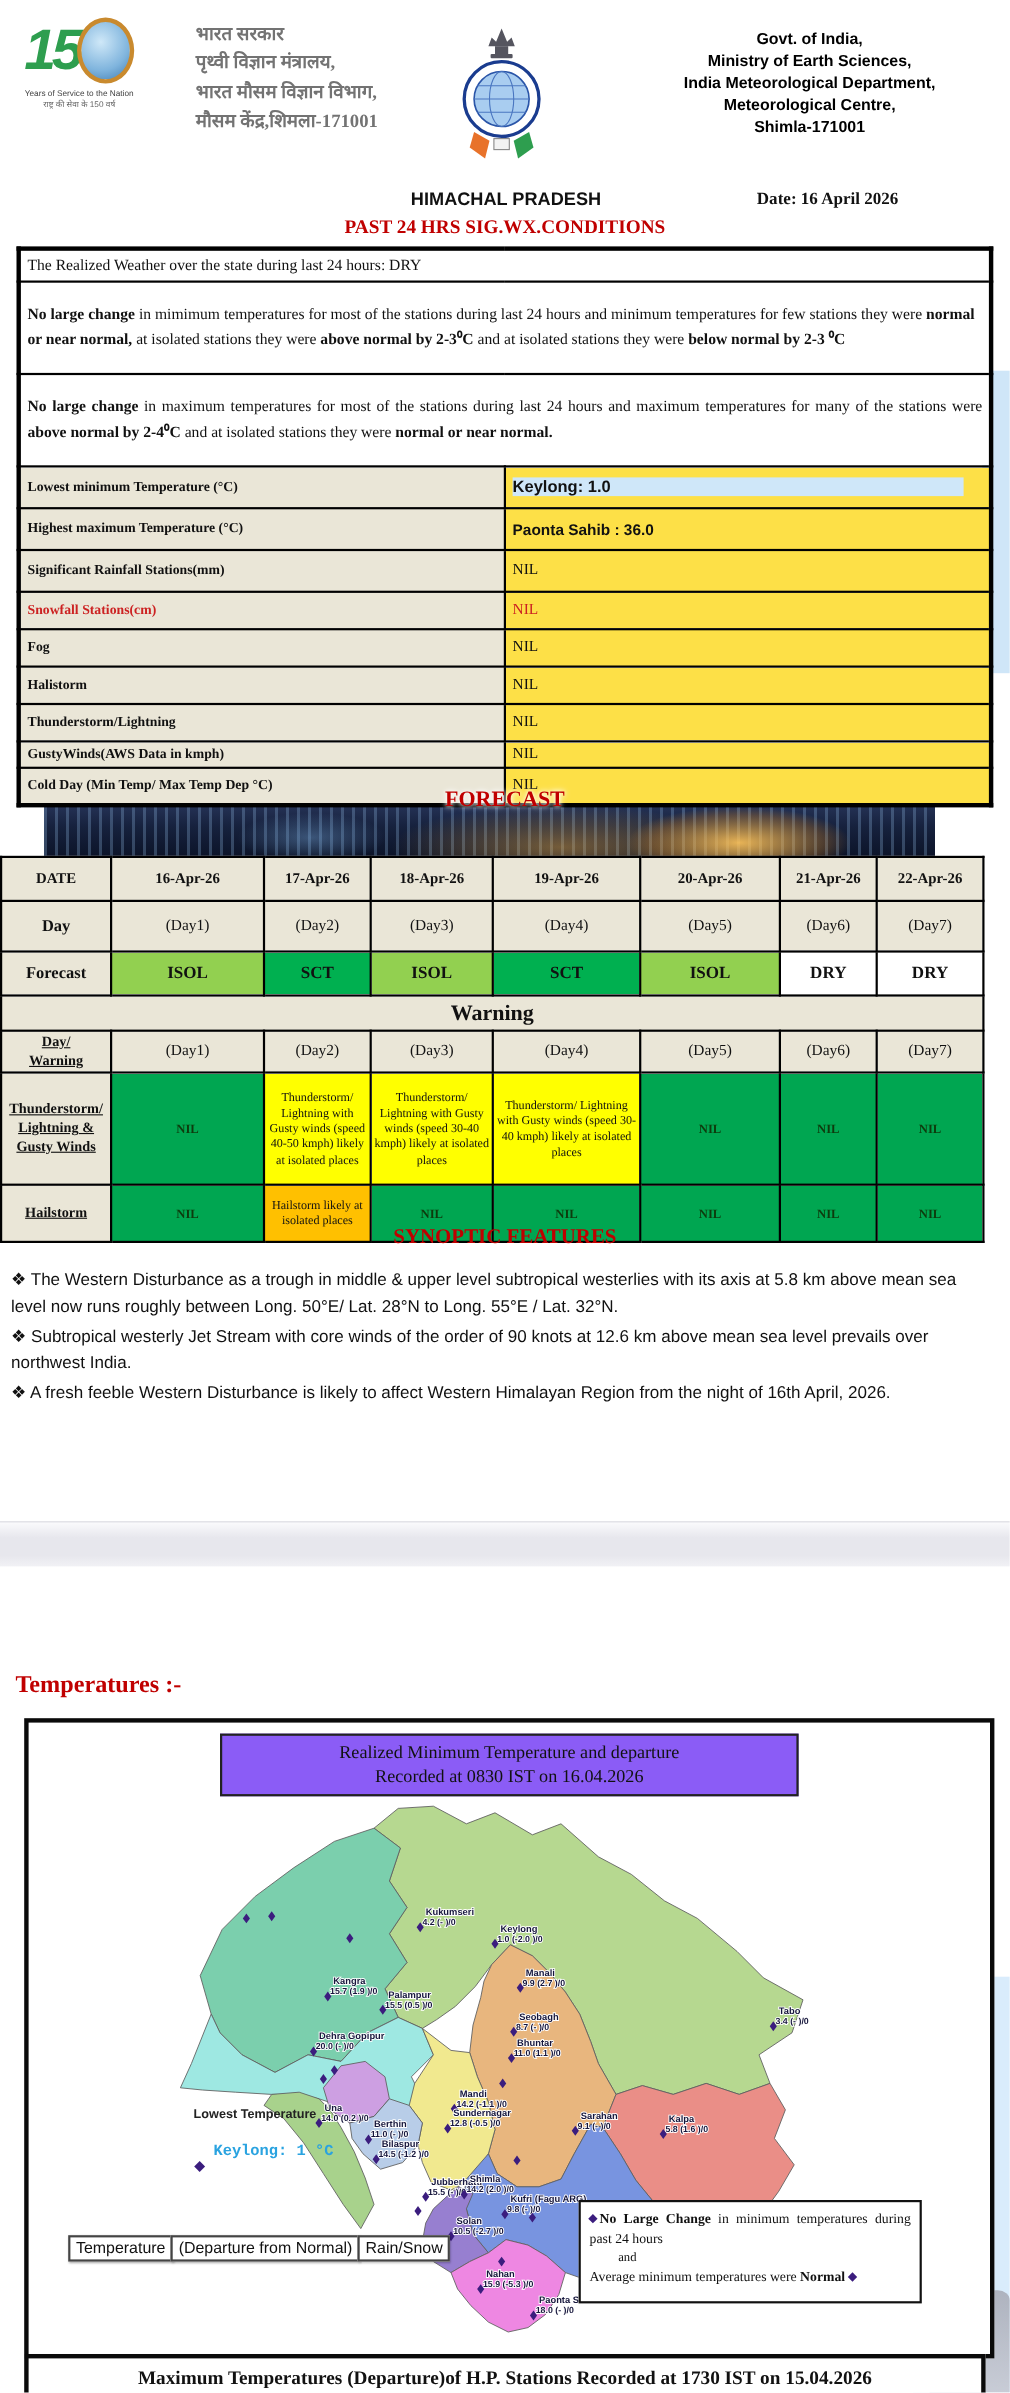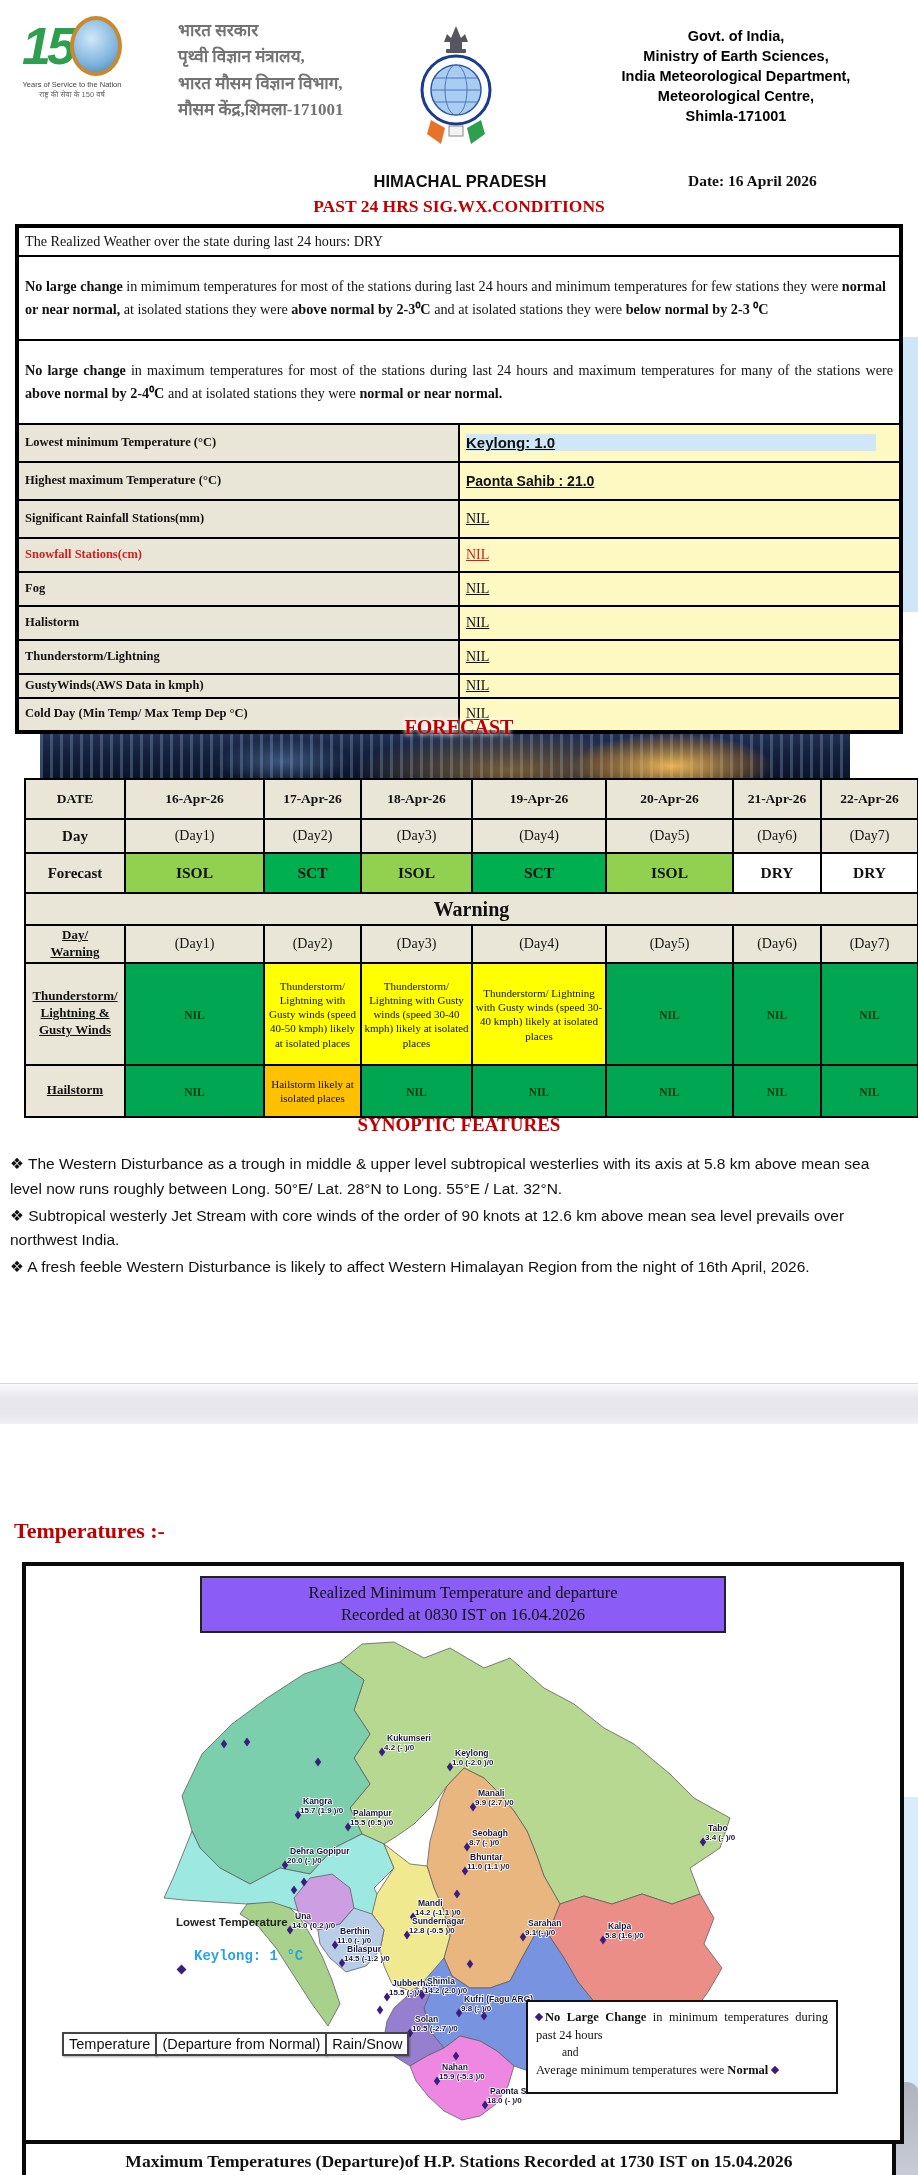--- a/index.html
+++ b/index.html
@@ -35,34 +35,34 @@
   #state-title{left:250px;top:172px;width:420px;text-align:center;
      font-family:"Liberation Sans",sans-serif;font-weight:bold;font-size:16.5px;}
   #bulletin-date{left:688px;top:172px;width:220px;font-weight:bold;font-size:15.5px;}
   #past24-heading{left:0;top:196px;width:918px;text-align:center;color:var(--accent_red);
      font-weight:bold;font-size:17.5px;}
   
   #cond-table{left:15px;top:224px;width:888px;border-collapse:collapse;table-layout:fixed;padding-left:22px;}
   #cond-table td{border:2px solid #000;padding:2px 6px;vertical-align:middle;overflow:hidden;}
   #cond-table{border:4px solid #000;}
   td.clabel{background:var(--beige);font-weight:bold;font-size:12.5px;width:172px;line-height:1.25;}
-  td.cval{font-size:14px;background:#fef9c3;text-decoration:underline;}
+  td.cval{font-size:14px;background:#fde047;}
   td.para{font-size:14.2px;line-height:1.6;background:#fff;padding:3px 8px;}
   td.para.just{text-align:justify;}
   .red-t{color:#cc2222;}
   .hl-blue{display:block;width:96%;background:var(--highlight_blue);
      font-family:"Liberation Sans",sans-serif;font-weight:bold;font-size:15px;}
   .sansbold{font-family:"Liberation Sans",sans-serif;font-weight:bold;font-size:15px;}
   .rh-realized{height:24px;} .rh-pmin{height:84px;} .rh-pmax{height:84px;}
   .rh-38{height:38px;} .rh-34{height:34px;} .rh-24{height:24px;}
   
   #forecast-heading{left:0;top:716px;width:918px;text-align:center;color:var(--accent_red);
      font-weight:bold;font-size:20px;text-shadow:0 0 4px #fff,0 0 7px #fff;}
   
-  #fw-table{left:24px;top:778px;width:894px;border-collapse:collapse;table-layout:fixed;border:2px solid #000;}
+  #fw-table{left:0;top:778px;width:894px;border-collapse:collapse;table-layout:fixed;border:2px solid #000;}
   #fw-table td{border:2px solid #000;text-align:center;vertical-align:middle;padding:1px 2px;overflow:hidden;}
   .hdr{background:var(--beige);font-weight:bold;}
   .date-cell{font-size:13.5px;}
   .day-cell{font-size:14px;background:var(--beige);}
   .fc-label{font-size:15px;}
   .fc-val{font-weight:bold;font-size:15.5px;}
   .bg-lg{background:var(--green_light);} .bg-dg{background:var(--green_dark);}
   .bg-g{background:var(--green_nil);} .bg-y{background:var(--yellow);} .bg-o{background:var(--orange);}
   .warn-band{font-size:20px;font-weight:bold;background:var(--beige);height:28px;}
   .pre{white-space:pre-line;}
@@ -167,21 +167,21 @@
         <td class="para just" colspan="2"><b>No large change</b><span> in maximum temperatures for most of the stations during last 24 hours and maximum temperatures for many of the stations were  </span><b>above normal by 2-4⁰C</b><span> and at isolated stations they were </span><b>normal or near normal.</b></td>
       </tr>
   <tr class="rh-38">
     <td class="clabel">Lowest minimum Temperature (°C)</td>
     <td class="cval">
           <span class="hl-blue">Keylong: 1.0</span>
         </td>
   </tr>
   <tr class="rh-38">
     <td class="clabel">Highest maximum Temperature (°C)</td>
-    <td class="cval sansbold">Paonta Sahib :  21.0</td>
+    <td class="cval sansbold">Paonta Sahib :  36.0</td>
   </tr>
   <tr class="rh-38">
     <td class="clabel">Significant Rainfall Stations(mm)</td>
     <td class="cval">NIL</td>
   </tr>
   <tr class="rh-34">
     <td class="clabel red-t">Snowfall Stations(cm)</td>
     <td class="cval red-t">NIL</td>
   </tr>
   <tr class="rh-34">
@@ -224,21 +224,21 @@
       <tr style="height:40px">
     <td class="hdr date-cell">DATE</td>
     <td class="hdr date-cell">16-Apr-26</td>
     <td class="hdr date-cell">17-Apr-26</td>
     <td class="hdr date-cell">18-Apr-26</td>
     <td class="hdr date-cell">19-Apr-26</td>
     <td class="hdr date-cell">20-Apr-26</td>
     <td class="hdr date-cell">21-Apr-26</td>
     <td class="hdr date-cell">22-Apr-26</td>
   </tr>
-  <tr style="height:34px">
+  <tr style="height:46px">
     <td class="hdr fc-label">Day</td>
     <td class="day-cell">(Day1)</td>
     <td class="day-cell">(Day2)</td>
     <td class="day-cell">(Day3)</td>
     <td class="day-cell">(Day4)</td>
     <td class="day-cell">(Day5)</td>
     <td class="day-cell">(Day6)</td>
     <td class="day-cell">(Day7)</td>
   </tr>
   <tr style="height:40px">

